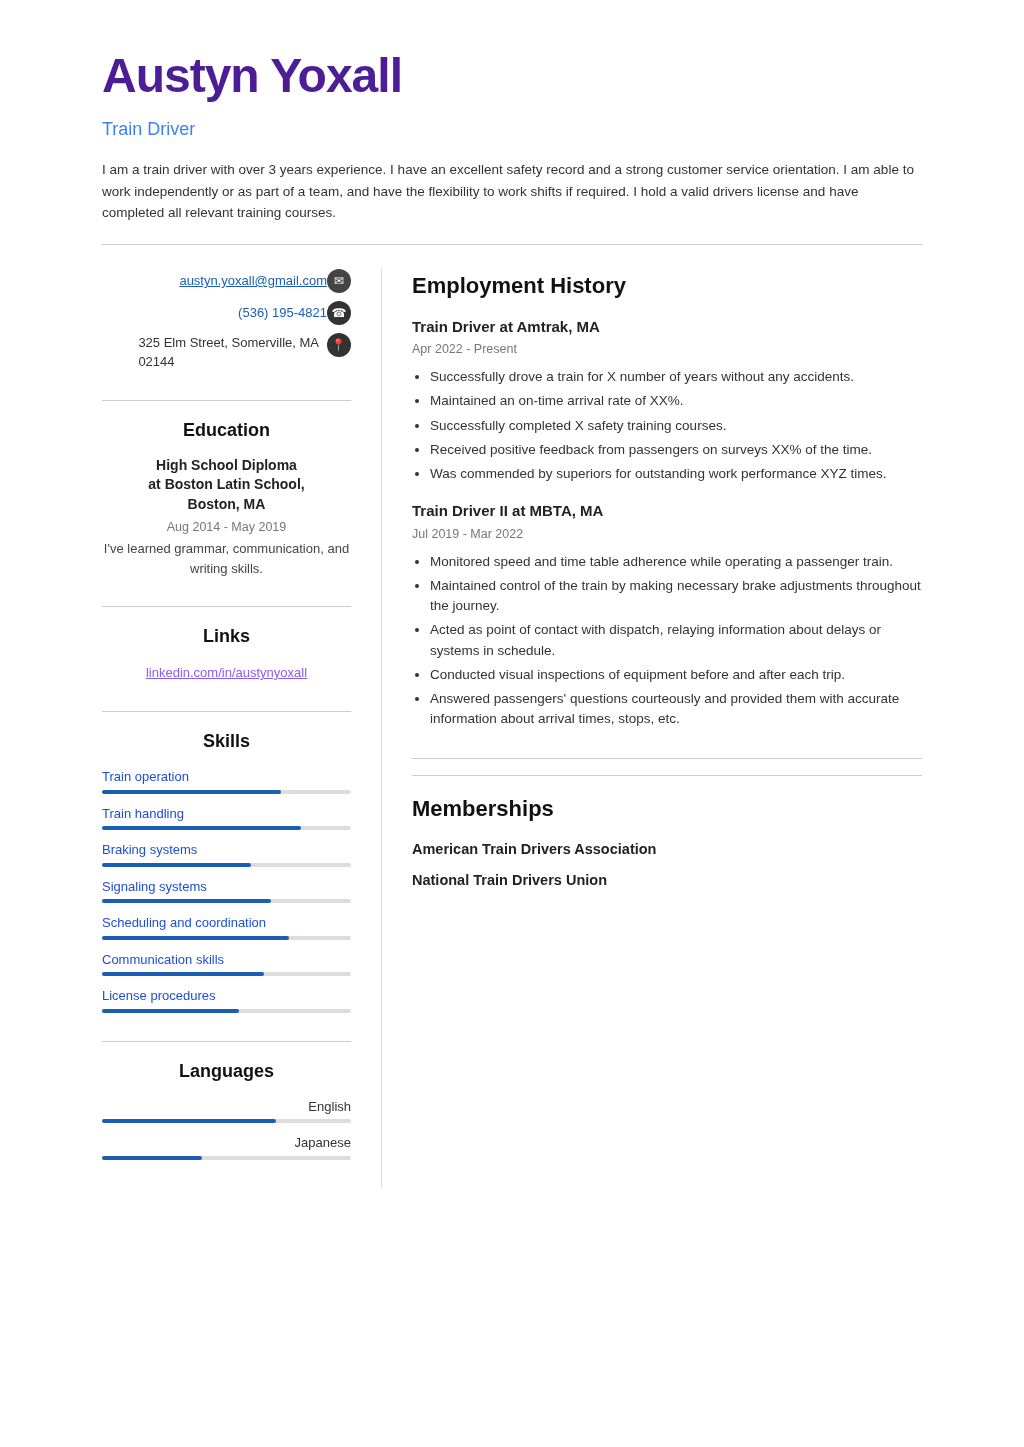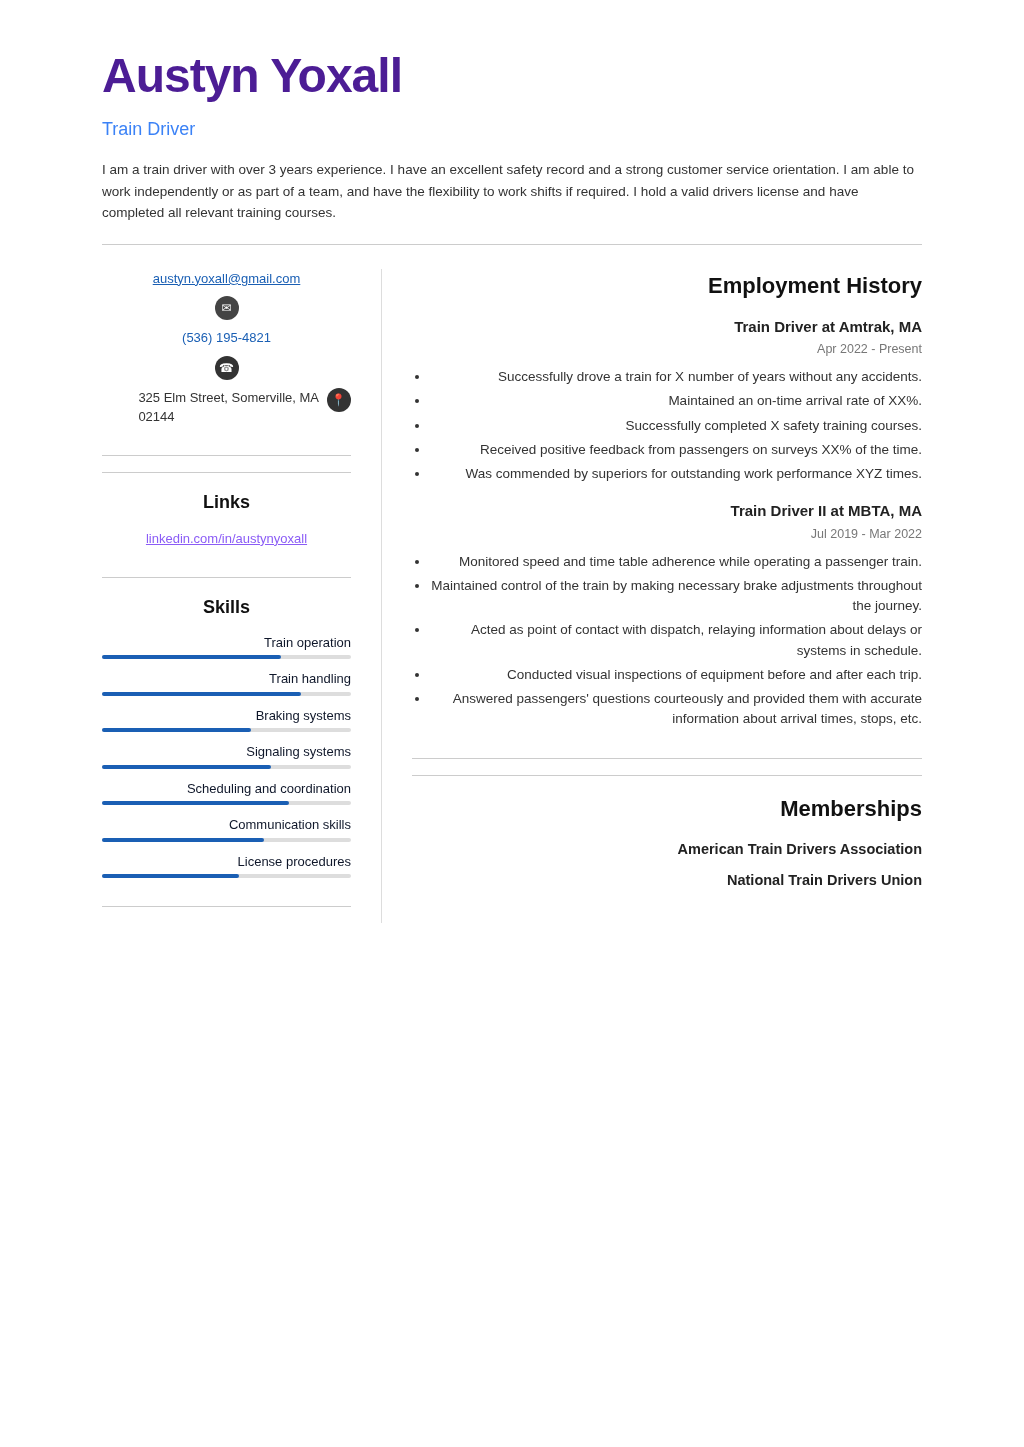--- a/index.html
+++ b/index.html
@@ -46,21 +46,20 @@
     .left-col {
       width: 280px;
       min-width: 280px;
       padding-right: 30px;
       border-right: 1px solid #ddd;
     }
 
     .right-col {
       flex: 1;
       padding-left: 30px;
-      text-align: right;
     }
 
     .section {
       margin-bottom: 28px;
     }
 
     .section-title {
       font-size: 18px;
       font-weight: 700;
       color: #111;
@@ -72,25 +71,23 @@
       font-size: 22px;
       font-weight: 700;
       color: #111;
       margin-bottom: 14px;
     }
 
     .contact-item {
       display: flex;
       align-items: center;
       justify-content: flex-end;
-      gap: 8px;
       margin-bottom: 8px;
       color: #1a5fb4;
       font-size: 13px;
-      flex-direction: column;
     }
 
     .contact-item a {
       color: #1a5fb4;
       text-decoration: underline;
     }
 
     .contact-icon {
       width: 24px;
       height: 24px;
@@ -154,23 +151,23 @@
       color: #8b5cf6;
       text-decoration: underline;
       font-size: 13px;
     }
 
     .skill-item {
       margin-bottom: 10px;
     }
 
     .skill-label {
-      text-align: right;
-      font-size: 13px;
-      color: #0f172a;
+      text-align: left;
+      font-size: 13px;
+      color: #1d4ed8;
       margin-bottom: 3px;
     }
 
     .skill-bar-bg {
       height: 4px;
       background: #ddd;
       border-radius: 2px;
       width: 100%;
     }
 
@@ -262,20 +259,28 @@
         <div class="contact-address">
           <div>325 Elm Street, Somerville, MA</div>
           <div>02144</div>
         </div>
         <span class="contact-icon" style="background:#333;">📍</span>
       </div>
     </div>
 
     <hr class="divider">
 
+    <div class="section">
+      <div class="section-title">Education</div>
+      <div class="edu-item">
+        <div class="edu-school">High School Diploma<br>at Boston Latin School,<br>Boston, MA</div>
+        <div class="edu-dates">Aug 2014 - May 2019</div>
+        <div class="edu-desc">I've learned grammar, communication, and writing skills.</div>
+      </div>
+    </div>
 
     <hr class="divider">
 
     <div class="section links-section">
       <div class="section-title">Links</div>
       <a>linkedin.com/in/austynyoxall</a>
     </div>
 
     <hr class="divider">
 
@@ -322,20 +327,37 @@
       <div class="skill-label">License procedures</div>
       <div class="skill-bar-bg">
         <div class="skill-bar-fill" style="width:55%"></div>
       </div>
     </div>
         </div>
     </div>
 
     <hr class="divider">
 
+    <div class="section">
+      <div class="section-title">Languages</div>
+      <div id="languages-container">
+          <div class="lang-item">
+      <div class="lang-label">English</div>
+      <div class="skill-bar-bg">
+        <div class="skill-bar-fill" style="width:70%"></div>
+      </div>
+    </div>
+          <div class="lang-item">
+      <div class="lang-label">Japanese</div>
+      <div class="skill-bar-bg">
+        <div class="skill-bar-fill" style="width:40%"></div>
+      </div>
+    </div>
+        </div>
+    </div>
 
   </div>
 
   <div class="right-col">
 
     <div class="section">
       <div class="section-title-right">Employment History</div>
       <div id="jobs-container">
           <div>
       <div class="job-title">Train Driver at Amtrak, MA</div>

